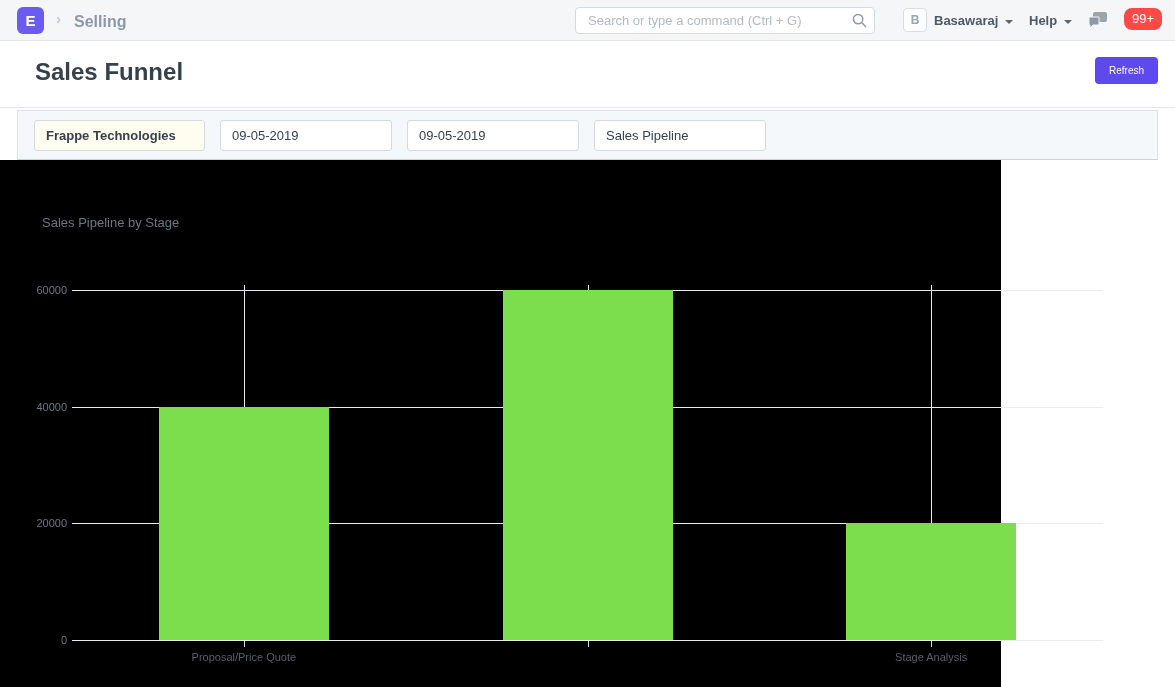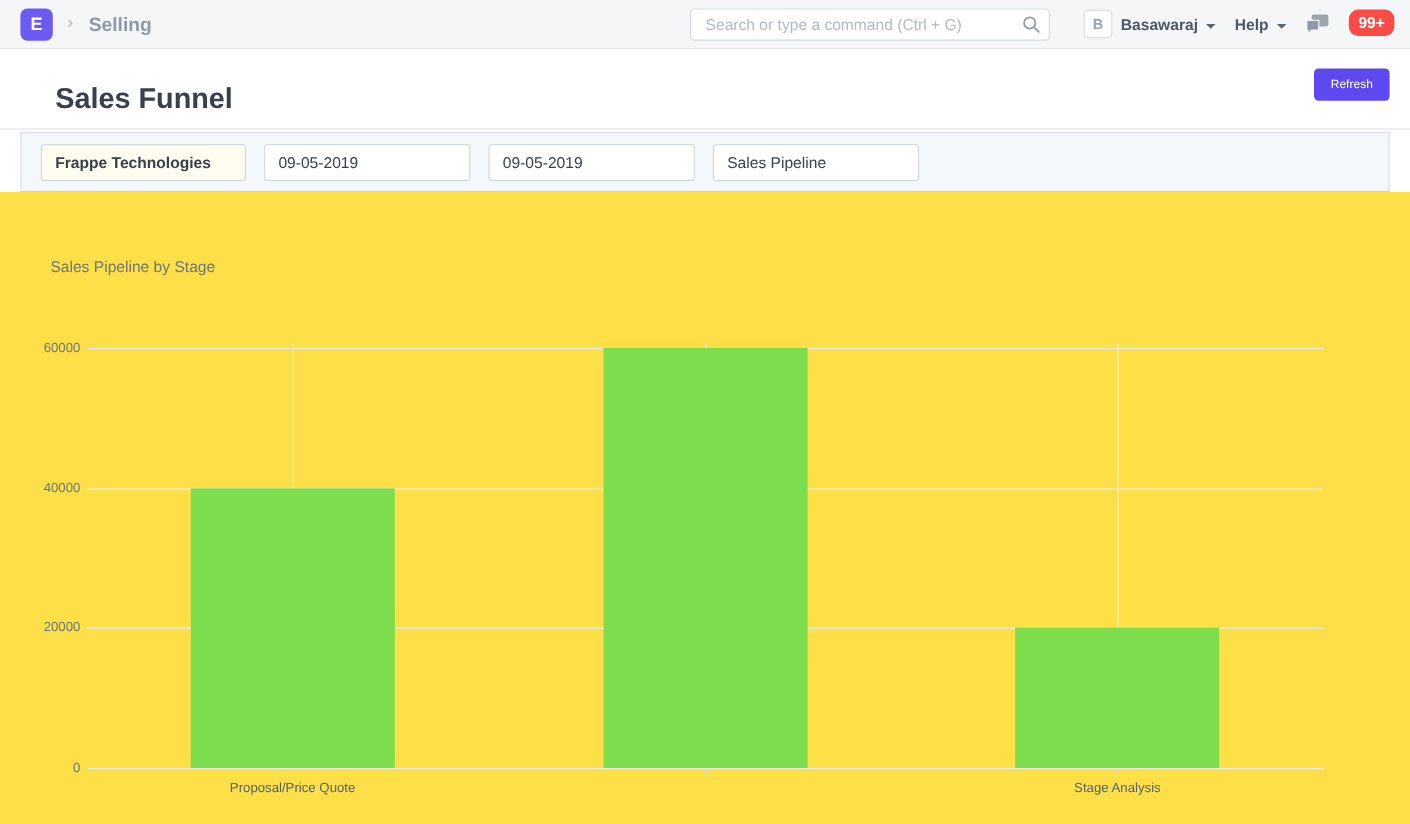--- a/index.html
+++ b/index.html
@@ -31,21 +31,21 @@
     border:1px solid #d9dee3; border-radius:4px; background:#fcfdfe; color:#9aa5ae;
     font-size:12px; font-weight:600; display:flex; align-items:center; justify-content:center; cursor:pointer; }
   .nav-toggle { position:absolute; top:13px; display:flex; align-items:center;
     color:#4C5A67; font-weight:700; font-size:13px; cursor:pointer; }
   .user-toggle { left:934px; }
   .help-toggle { left:1029px; }
   .caret { width:0; height:0; border-left:4px solid transparent; border-right:4px solid transparent;
     border-top:4px solid #5b6770; margin-left:7px; margin-top:2px; }
   .chat-btn { position:absolute; left:1088px; top:11px; width:20px; height:18px; cursor:pointer; }
   .notif-badge { position:absolute; left:1124px; top:8px; background:#FC4A49; color:#fff;
-    font-weight:700; font-size:13px; padding:3px 8px 4px; border-radius:8px; cursor:pointer; }
+    font-weight:400; font-size:13px; padding:3px 8px 4px; border-radius:8px; cursor:pointer; }
 
   
   .page-head { position:absolute; top:41px; left:0; width:1175px; height:67px;
     background:#fff; border-bottom:1px solid #e4e7ea; }
   .page-title { position:absolute; left:33px; top:15px; font-size:24px; font-weight:700;
     color:#36414C; }
   .refresh-btn { position:absolute; right:17px; top:16px; background:#5E48EF; color:#fff;
     border:none; border-radius:4px; font-size:10px; font-family:inherit;
     padding:8px 14px; cursor:pointer; }
 
@@ -54,21 +54,21 @@
     background:#f5f8fa; border:1px solid #dbe1e6; border-bottom-color:#ccd4da; }
   .filter-input { position:absolute; top:9px; height:31px; width:172px;
     border:1px solid #d4dbe0; border-radius:3px; font-size:13px; padding:4px 11px;
     color:#36414C; background:#fff; font-family:inherit; outline:none; }
   .f-company { left:16px; width:171px; background:#FFFDF0; font-weight:700; }
   .f-from  { left:202px; }
   .f-to    { left:389px; }
   .f-chart { left:576px; }
 
   
-  .chart-region { position:absolute; top:160px; left:0; width:1175px; height:527px; background:#fde047; }
+  .chart-region { position:absolute; top:160px; left:0; width:1001px; height:527px; background:#000000; }
   .chart-title { position:absolute; left:42px; top:55px; font-size:13px; color:#6c7680; }
   .gridline-h { position:absolute; left:72px; width:1031px; height:1px; background:#e9ecef; }
   .gridline-v { position:absolute; width:1px; background:#eaedf0; }
   .axis-tick { position:absolute; width:1px; height:7px; background:#d7dde2; }
   .ytick-label { position:absolute; left:0; width:67px; text-align:right;
     font-size:11px; color:#6c7680;padding-left:12px; }
   .bar { position:absolute; cursor:pointer; }
   .xtick-label { position:absolute; width:300px; text-align:center;
     font-size:11px; color:#546069; }
 </style>
@@ -102,21 +102,21 @@
     <span class="caret"></span>
   </div>
   <svg class="chat-btn" viewBox="0 0 20 18">
     <rect x="5" y="1" width="14" height="10" rx="2" fill="#9aa5ae"></rect>
     <path d="M1 6 h10 v8 h-6 l-3 3 v-3 h-1 z" fill="#8d99a6" stroke="#f5f6f8" stroke-width="1"></path>
   </svg>
   <span class="notif-badge">99+</span>
 </div>
 
 <div class="page-head">
-  <h1 class="page-title" style="margin:13px;">Sales Funnel</h1>
+  <h1 class="page-title" style="margin:2px;">Sales Funnel</h1>
   <button class="refresh-btn">Refresh</button>
 </div>
 
 <div class="filter-section">
   <input class="filter-input f-company" type="text" value="Frappe Technologies" style="">
   <input class="filter-input f-from" type="text" value="09-05-2019" style="">
   <input class="filter-input f-to" type="text" value="09-05-2019" style="">
   <input class="filter-input f-chart" type="text" value="Sales Pipeline" style="">
 </div>
 

